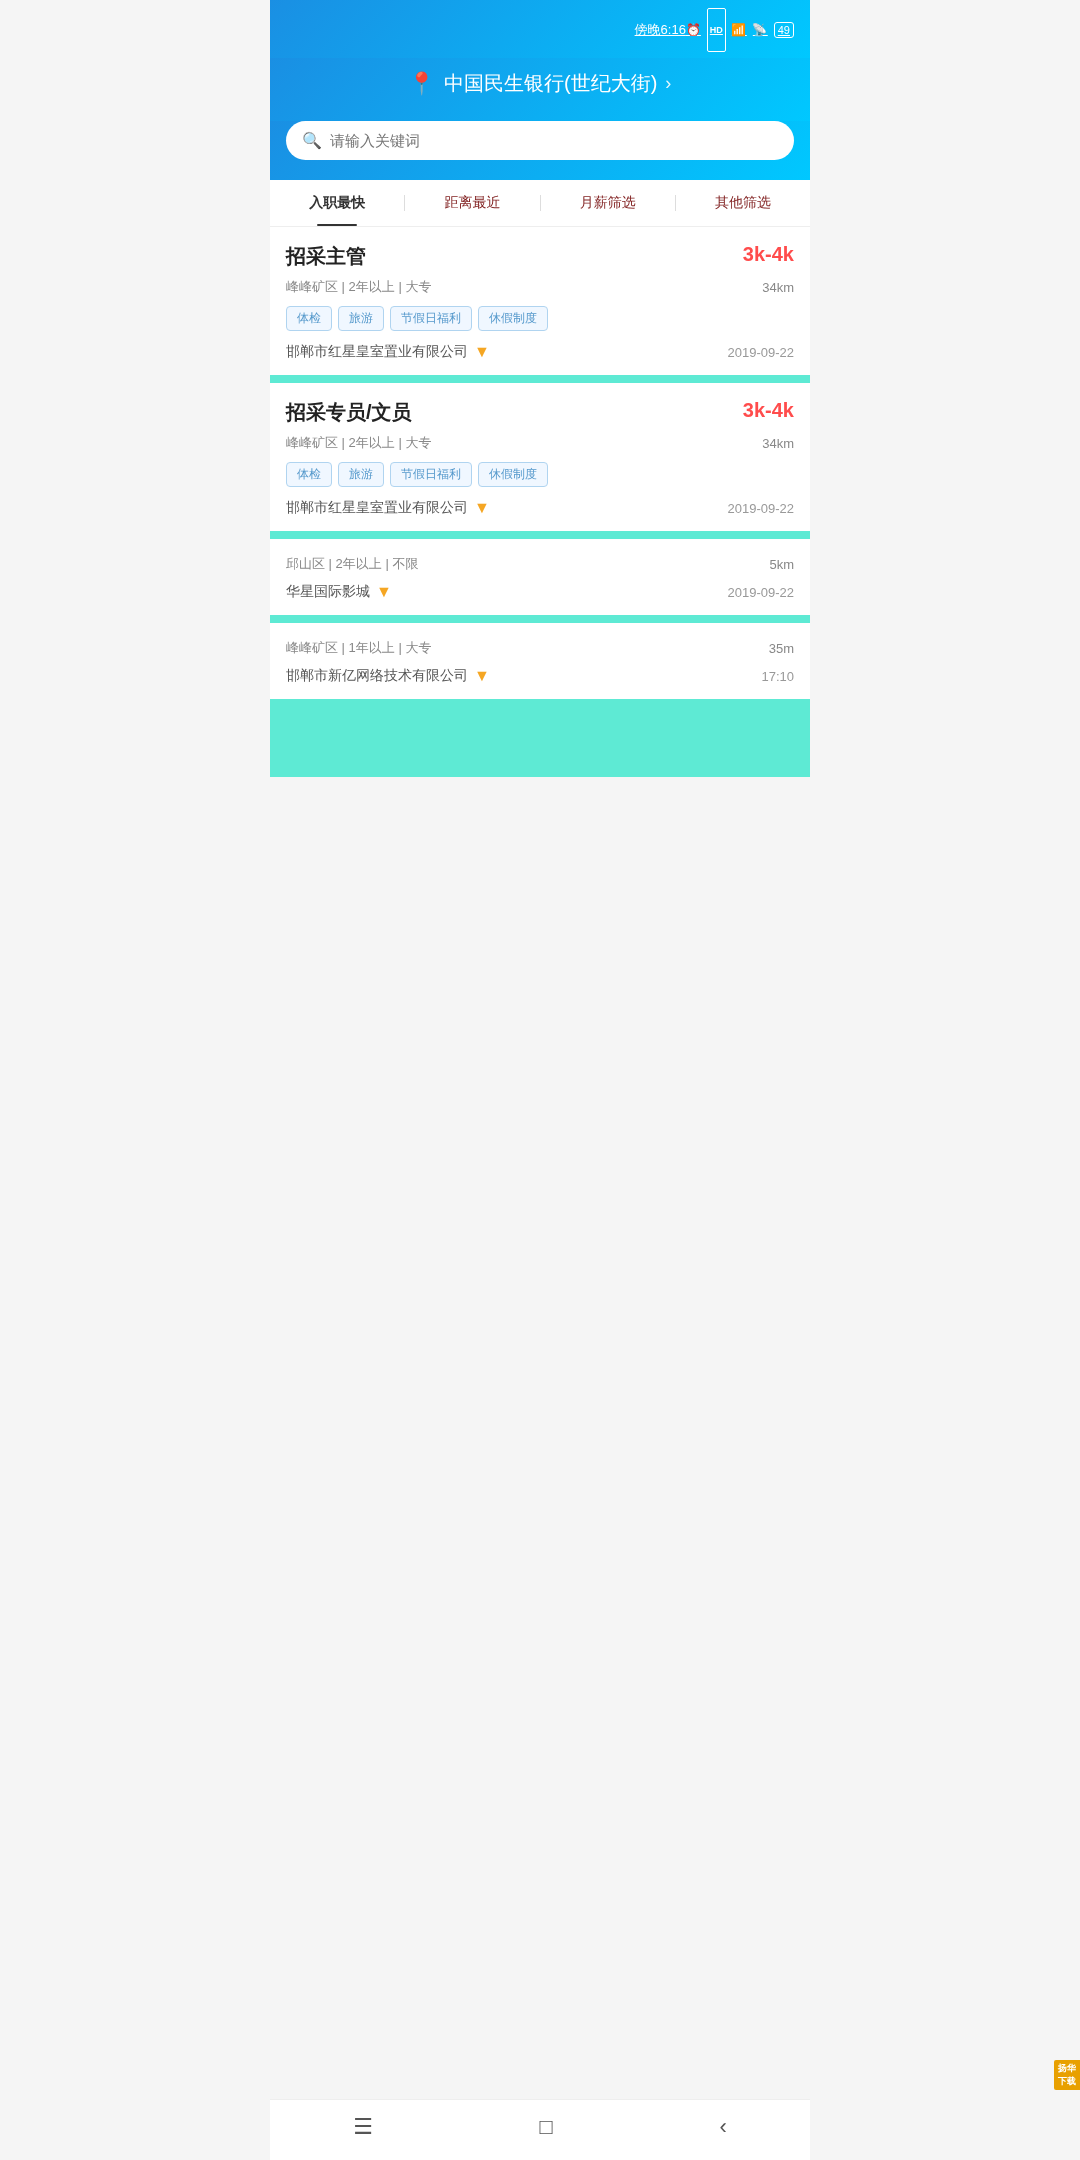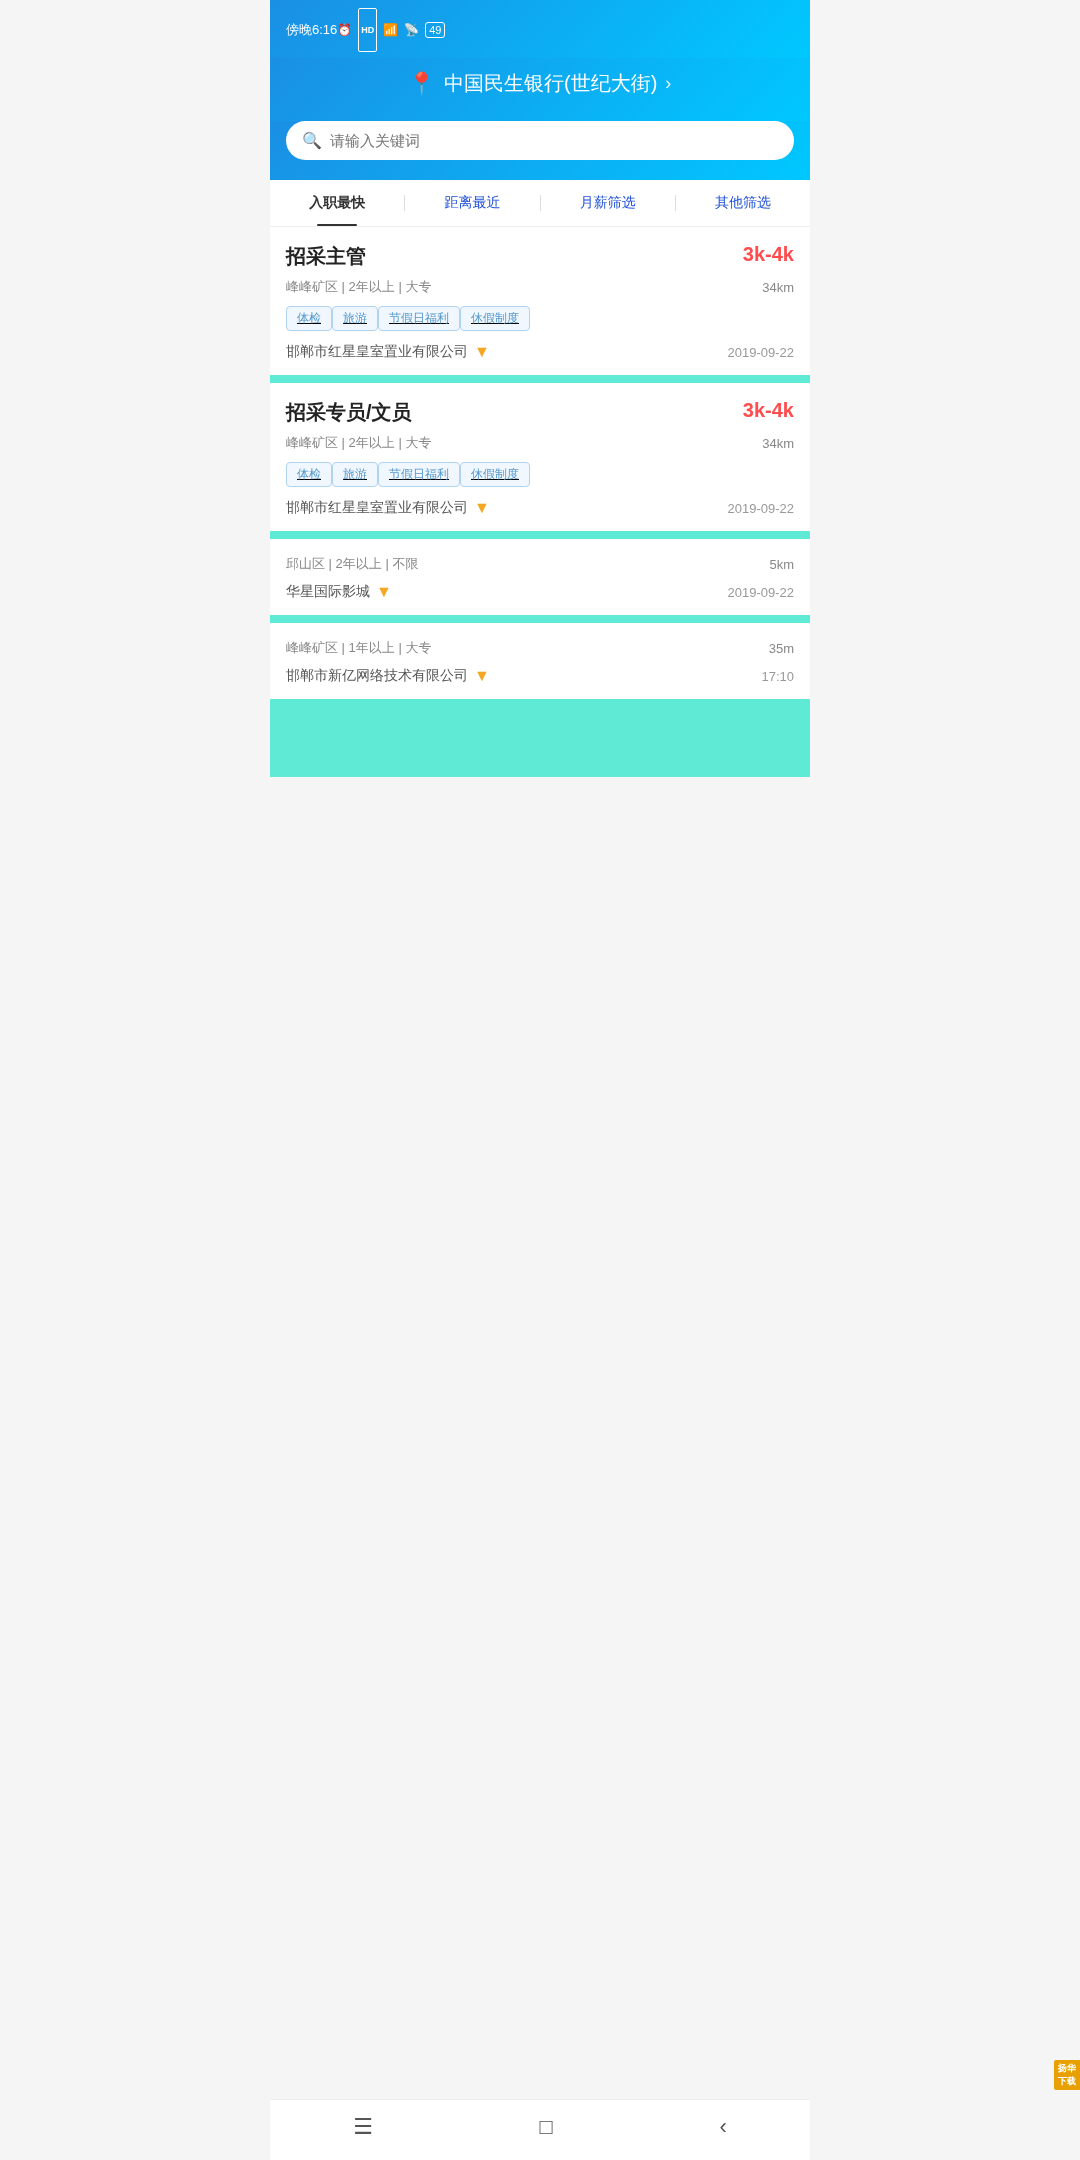--- a/index.html
+++ b/index.html
@@ -9,26 +9,27 @@
       background: #f5f5f5;
       width: 540px;
       min-height: 1080px;
       margin: 0 auto;
       overflow-x: hidden;
     }
 
     .status-bar {
       background: linear-gradient(135deg, #1a8fe3 0%, #00c8ff 100%);
       display: flex;
-      justify-content: flex-start;
+      justify-content: flex-end;
       align-items: center;
       padding: 8px 16px 6px;
       color: white;
       font-size: 13px;
       font-weight: 500;
+      text-decoration: underline;
     }
     .status-right {
       display: flex;
       align-items: center;
       gap: 6px;
       font-size: 12px;
     }
     .battery {
       border: 1.5px solid white;
       border-radius: 3px;
@@ -92,21 +93,21 @@
       display: flex;
       align-items: center;
       padding: 0;
       border-bottom: 1px solid #eee;
     }
     .filter-tab {
       flex: 1;
       text-align: center;
       padding: 14px 0;
       font-size: 14px;
-      color: #1d4ed8;
+      color: #7f1d1d;
       position: relative;
     }
     .filter-tab.active {
       color: #333;
       font-weight: 700;
     }
     .filter-tab.active::after {
       content: '';
       position: absolute;
       bottom: 0;
@@ -161,22 +162,22 @@
       color: #888;
     }
     .job-distance {
       font-size: 13px;
       color: #888;
     }
 
     .job-tags {
       display: flex;
       flex-wrap: wrap;
+      gap: 6px;
       margin-bottom: 12px;
-      text-decoration: underline;
     }
     .job-tag {
       border: 1px solid #b0d4f0;
       border-radius: 4px;
       padding: 3px 10px;
       font-size: 12px;
       color: #5599cc;
       background: #f0f7ff;
     }
 

